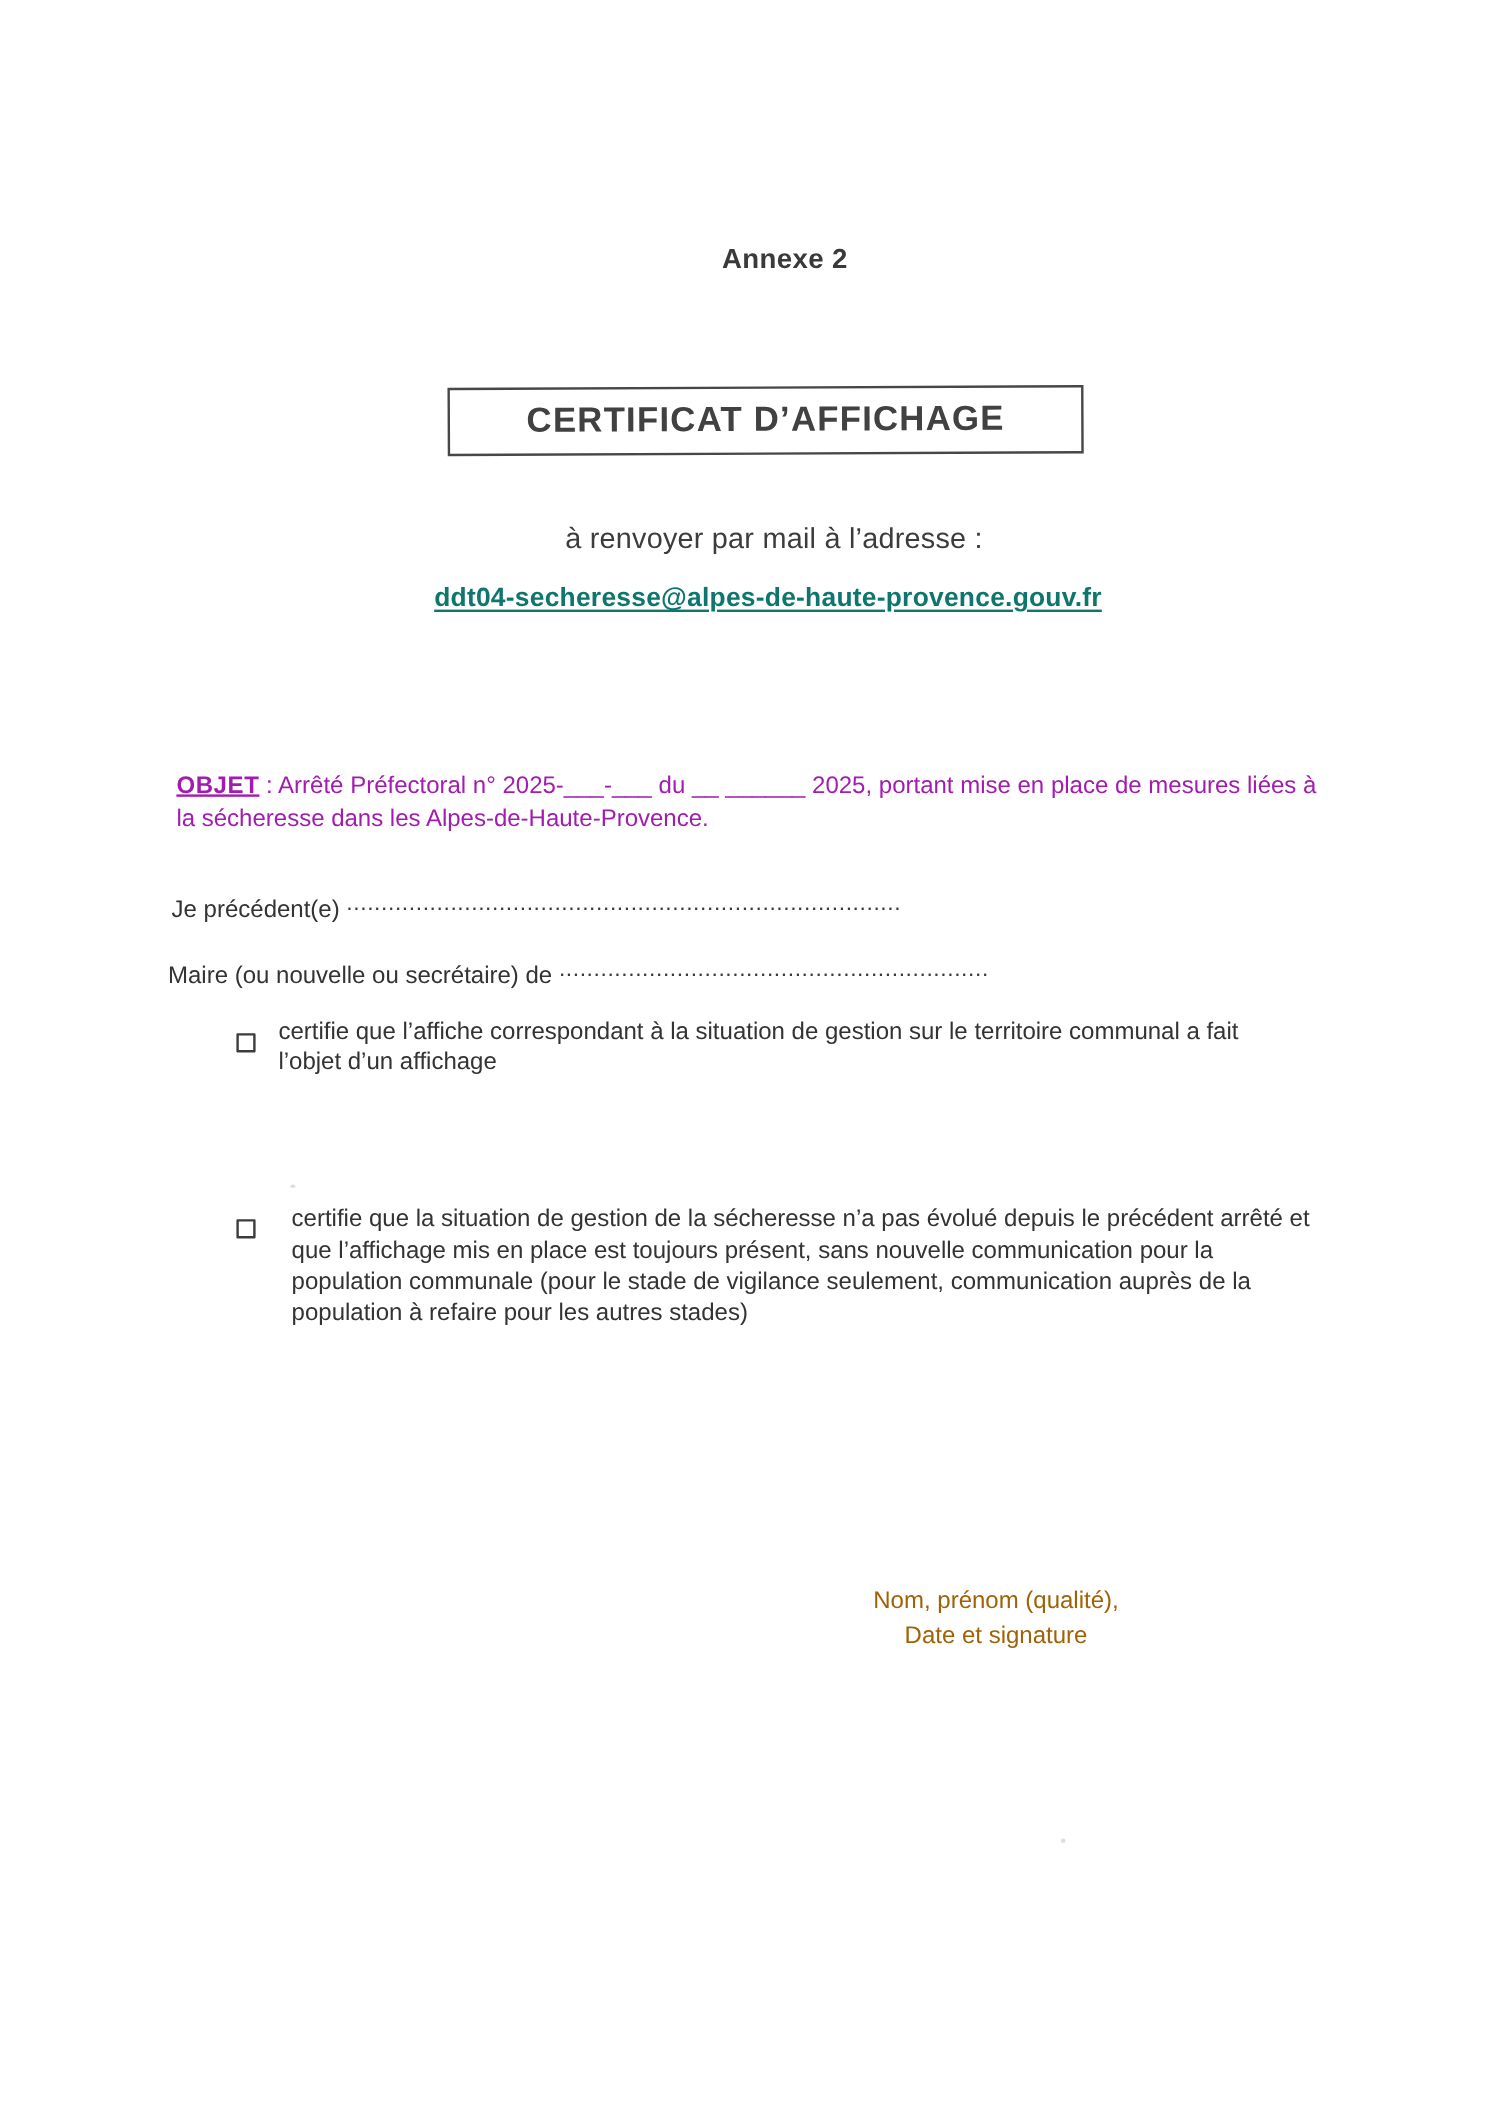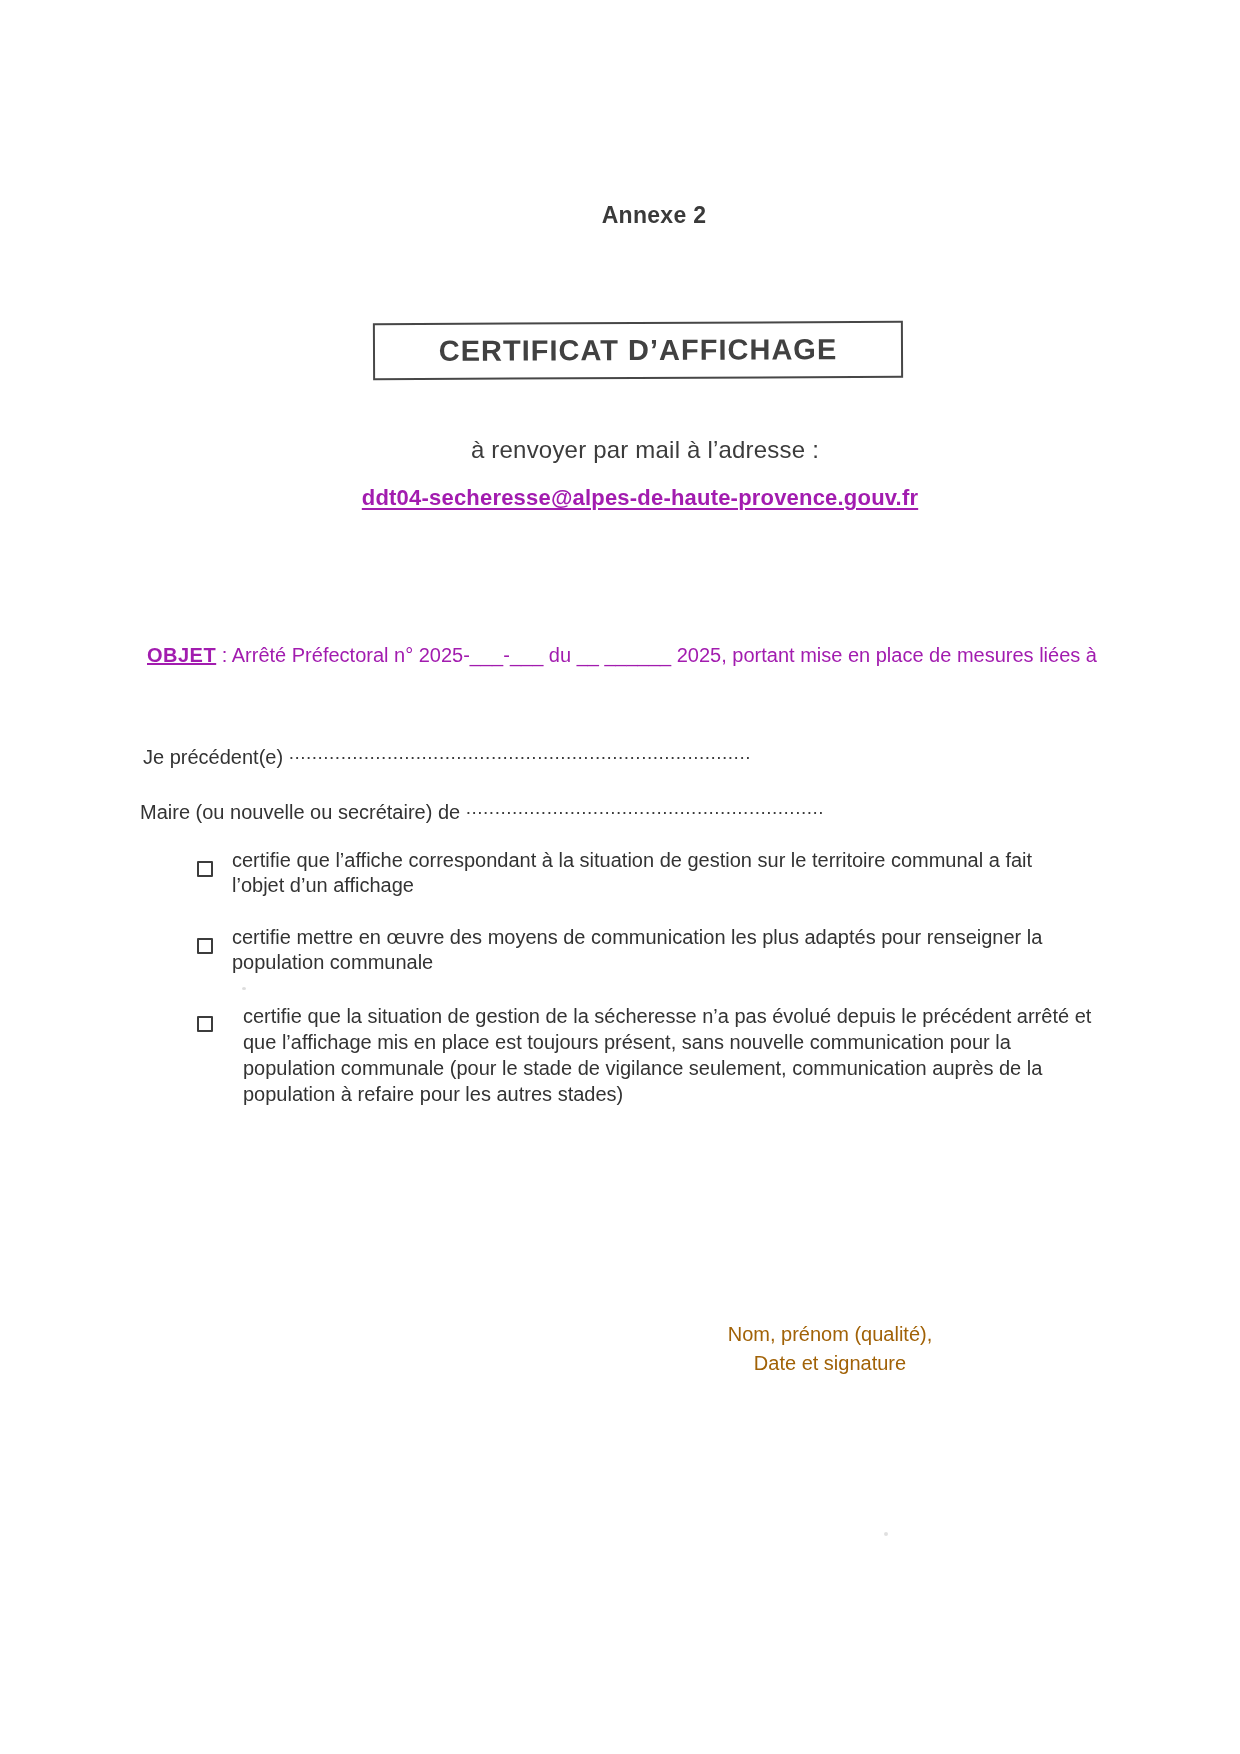--- a/index.html
+++ b/index.html
@@ -58,21 +58,21 @@
     position: absolute;
     top: 485px;
     left: 0;
     width: 100%;
     text-align: center;
     transform: translateX(20px);
   }
   .email-link {
     font-size: 22px;
     font-weight: bold;
-    color: #a21caf;
+    color: #0f766e;
     text-decoration: underline;
     text-decoration-thickness: 2px;
     text-underline-offset: 3px;
     letter-spacing: 0.2px;
     cursor: pointer;
   }
   .objet {
     position: absolute;
     top: 642px;
     left: 147px;
@@ -162,45 +162,39 @@
   </div>
 
   <div class="mail-instruction">à renvoyer par mail à l’adresse :</div>
 
   <div class="email-row">
     <a class="email-link">ddt04-secheresse@alpes-de-haute-provence.gouv.fr</a>
   </div>
 
   <div class="objet">
     <div class="line"><span class="objet-label">OBJET</span><span> : Arrêté Préfectoral n° 2025-___-___ du __ ______ 2025, portant mise en place de mesures liées à</span></div>
+    <div class="line">la sécheresse dans les Alpes-de-Haute-Provence.</div>
   </div>
 
   <div class="fill-line signatory">
     <span>Je précédent(e) </span><span class="dotted-field w1">........................................................................................................................</span>
   </div>
 
   <div class="fill-line role">
     <span>Maire (ou nouvelle ou secrétaire) de </span><span class="dotted-field w2">....................................................................................................</span>
   </div>
 
   <div class="check-item i1">
     <span class="checkbox"></span>
     <div class="check-text">
       <div class="line">certifie que l’affiche correspondant à la situation de gestion sur le territoire communal a fait</div>
       <div class="line">l’objet d’un affichage</div>
     </div>
   </div>
 
-  <div class="check-item i2">
-    <span class="checkbox"></span>
-    <div class="check-text">
-      <div class="line">certifie mettre en œuvre des moyens de communication les plus adaptés pour renseigner la</div>
-      <div class="line">population communale</div>
-    </div>
-  </div>
 
   <div class="check-item i3">
     <span class="checkbox"></span>
     <div class="check-text">
       <div class="line">certifie que la situation de gestion de la sécheresse n’a pas évolué depuis le précédent arrêté et</div>
       <div class="line">que l’affichage mis en place est toujours présent, sans nouvelle communication pour la</div>
       <div class="line">population communale (pour le stade de vigilance seulement, communication auprès de la</div>
       <div class="line">population à refaire pour les autres stades)</div>
     </div>
   </div>

